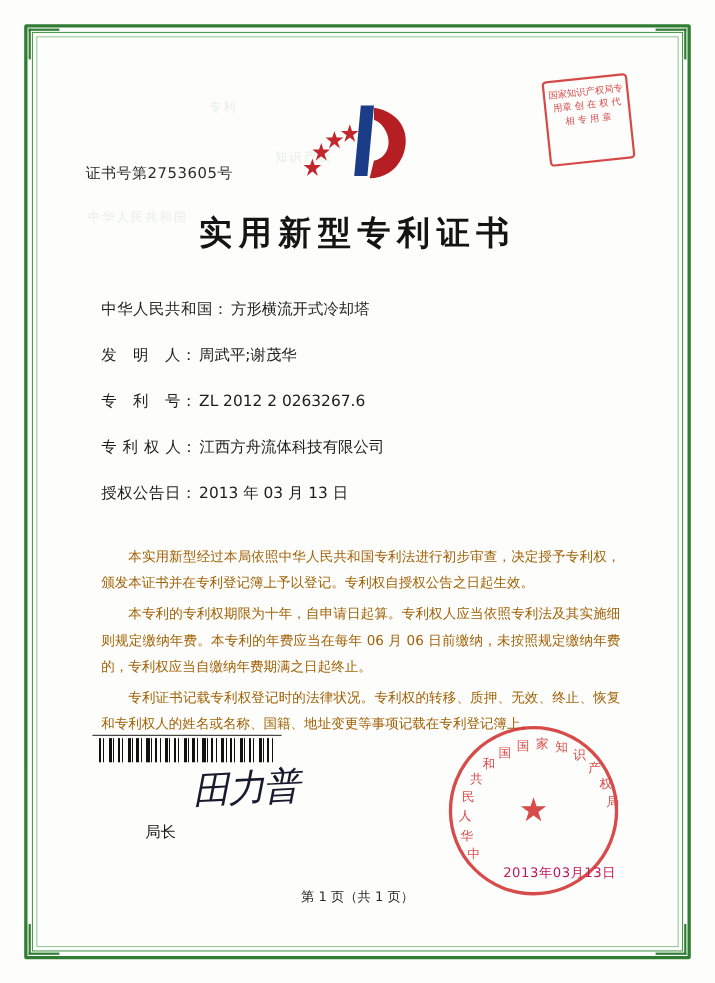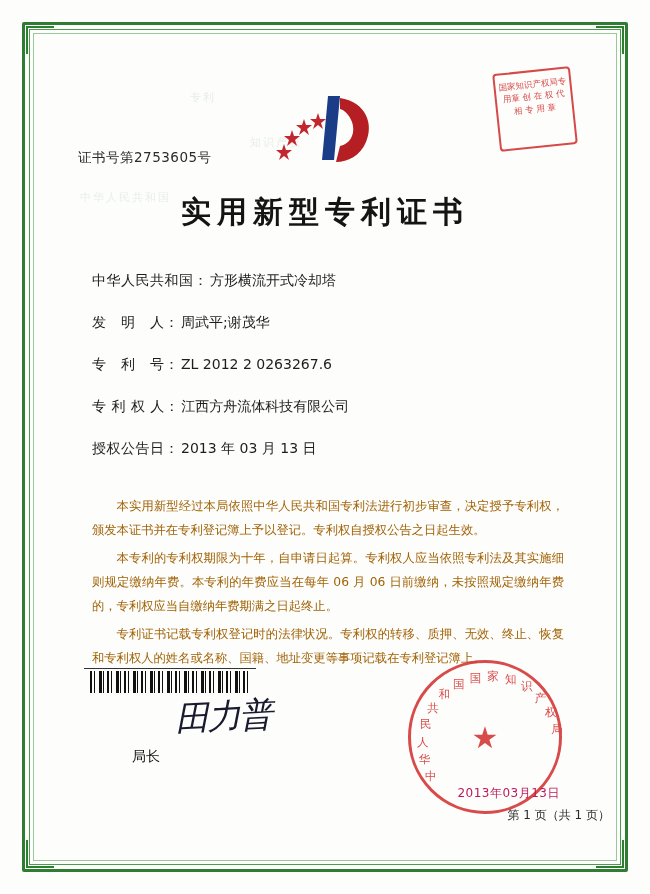--- a/index.html
+++ b/index.html
@@ -200,21 +200,21 @@
     right:50px;top:745px;
     font-size:12px;
     color:#be185d;
     letter-spacing:0.5px;
     font-family:"DejaVu Sans", sans-serif;
   }
 
   .footer{
     position:absolute;
     left:0;right:0;bottom:30px;
-    text-align:right;
+    text-align:center;
     font-size:12px;
     color:#2a2a2a;
     font-family:"DejaVu Sans", sans-serif;
   }
 </style>
 </head>
 <body>
 
 <div class="page">
 

